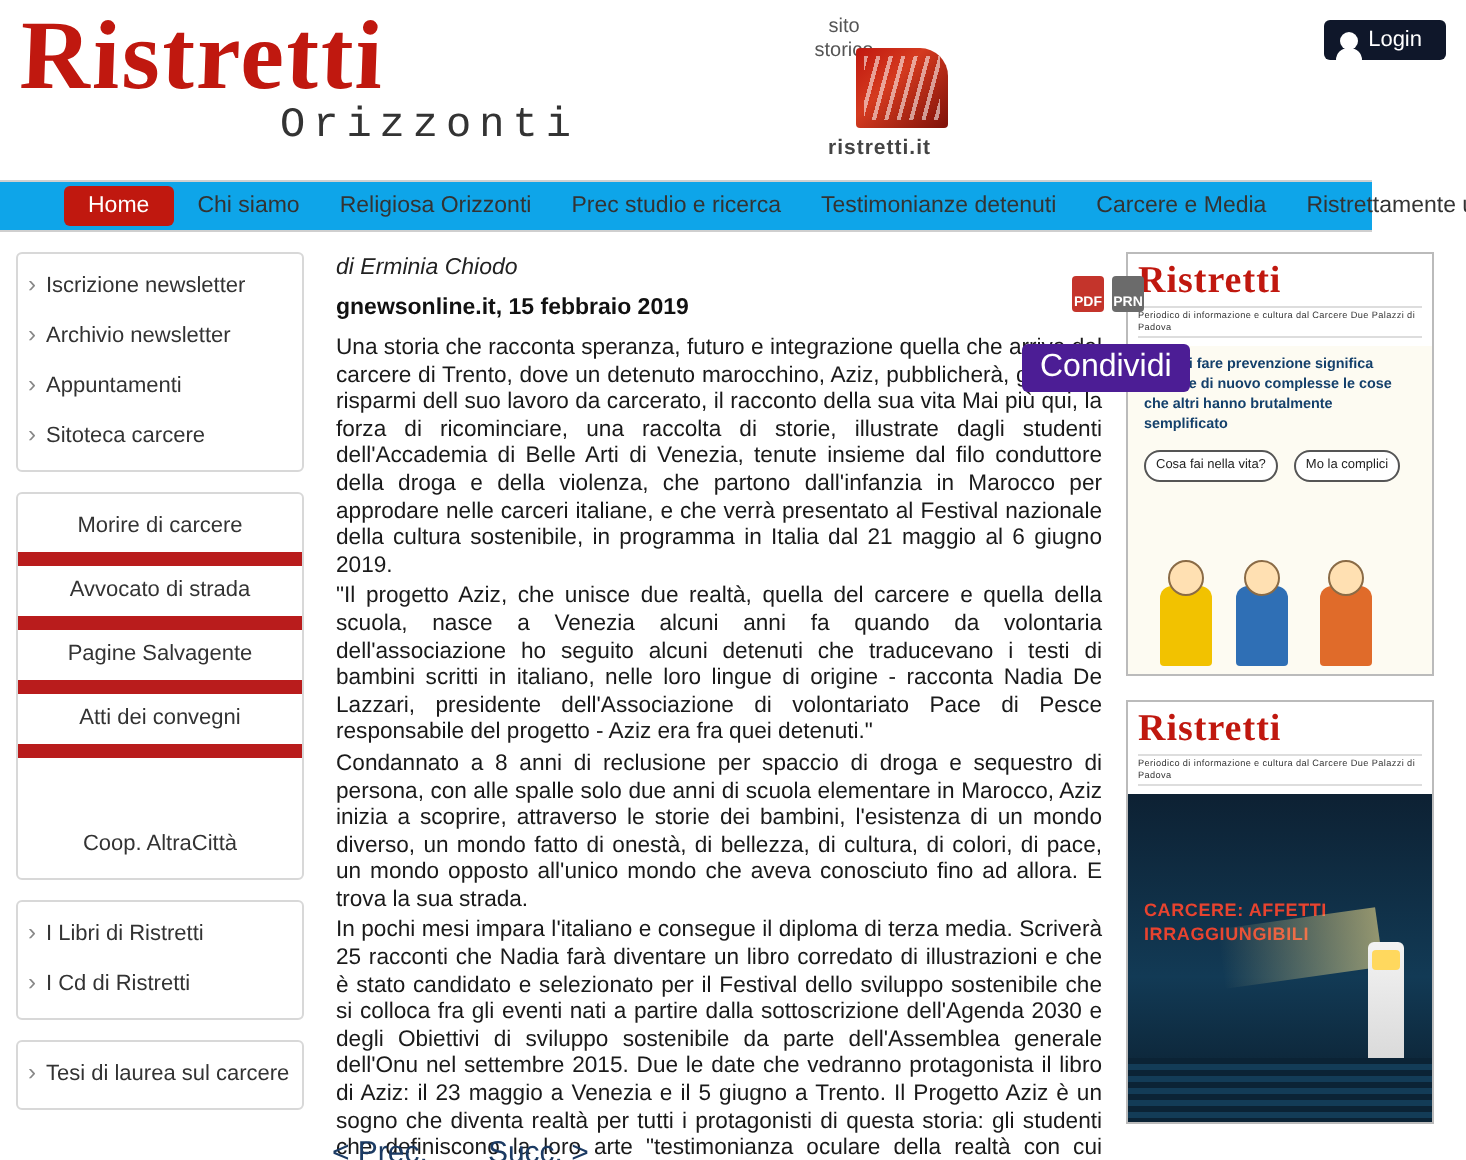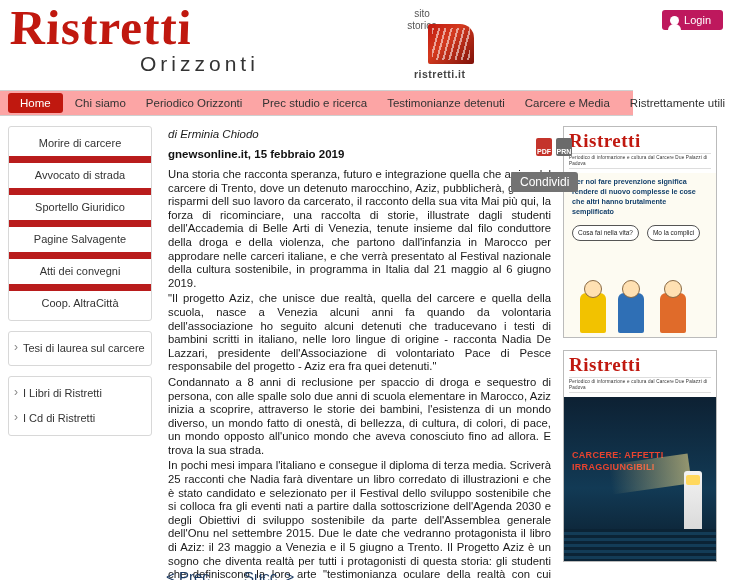--- a/index.html
+++ b/index.html
@@ -33,21 +33,21 @@
     font-size: 49px;
     font-weight: bold;
     color: #c0180f;
     letter-spacing: 1px;
     line-height: 52px;
     margin: 0;
     padding: 0;
     transform: skewX(-2deg);
   }
   .logo-sub {
-    font-family: Liberation Sans, sans-serif;
+    font-family: Liberation Mono, monospace;
     font-size: 21px;
     color: #333333;
     letter-spacing: 4px;
     margin: 0;
     padding: 0 0 0 130px;
     line-height: 20px;
   }
   .sito-storico {
     position: absolute;
     left: 396px; top: 8px;
@@ -76,21 +76,21 @@
     position: absolute;
     left: 414px; top: 68px;
     font-size: 10.5px;
     font-weight: bold;
     color: #444444;
     letter-spacing: .5px;
   }
   .login-btn {
     position: absolute;
     right: 10px; top: 10px;
-    background: #be185d;
+    background: #0f172a;
     color: #ffffff;
     font-size: 11px;
     padding: 4px 12px 4px 8px;
     border-radius: 3px;
     display: flex;
     align-items: center;
     gap: 5px;
     cursor: pointer;
   }
   .login-btn .usr {
@@ -103,28 +103,29 @@
   .login-btn .usr:after{
     content:"";
     position:absolute; left:-2px; top:8px;
     width:13px; height:6px;
     border-radius: 6px 6px 0 0;
     background:#ffffff;
   }
 
   
   .navbar {
-    width: 633px;
+    width: 686px;
     height: 26px;
-    background: #fca5a5;
+    background: #0ea5e9;
     border-top: 1px solid #d0d0d0;
     border-bottom: 1px solid #cfcfcf;
     display: flex;
     align-items: stretch;
     font-size: 11.5px;
+    padding-left: 24px;
   }
   .nav-item {
     display: flex;
     align-items: center;
     padding: 0 10px;
     color: #333333;
     cursor: pointer;
     white-space: nowrap;
   }
   .nav-item.active {
@@ -170,21 +171,21 @@
     left: 5px; top: 5px;
     color: #888888;
     font-size: 12px;
   }
   .side-link.center {
     text-align: center;
     padding-left: 6px;
     border-bottom: 7px solid #b91c1c;
   }
   .side-link.center:before { content: ""; }
-  .side-link.center:last-child { border-bottom: none; }
+  .side-link.center:last-child { border-bottom: none; margin-top: 31px; }
 
   
   .article {
     width: 405px;
     padding: 12px 12px 0 10px;
   }
   .art-title {
     font-size: 17px;
     font-weight: bold;
     color: #1b3a63;
@@ -226,23 +227,23 @@
     align-items: flex-end;
     justify-content: center;
     padding-bottom: 1px;
     font-weight: bold;
   }
   .ico-pdf { background: #c4342b; }
   .ico-print { background: #6b6b6b; }
   .share-btn {
     position: absolute;
     left: 511px; top: 172px;
-    background: #737373;
+    background: #4c1d95;
     color: #ffffff;
-    font-size: 12px;
+    font-size: 16px;
     border-radius: 3px;
     padding: 3px 9px;
     cursor: pointer;
   }
   .pager {
     position: absolute;
     left: 166px; top: 568px;
     font-size: 15px;
     color: #1b3a63;
     display: flex;
@@ -400,44 +401,49 @@
     <div class="flag-url">ristretti.it</div>
     <div class="login-btn">
       <span class="usr"></span>
       <span>Login</span>
     </div>
   </div>
 
   <div class="navbar">
     <div class="nav-item active">Home</div>
     <div class="nav-item">Chi siamo</div>
-    <div class="nav-item">Periodico Orizzonti</div>
+    <div class="nav-item">Religiosa Orizzonti</div>
     <div class="nav-item">Prec studio e ricerca</div>
     <div class="nav-item">Testimonianze detenuti</div>
     <div class="nav-item">Carcere e Media</div>
     <div class="nav-item">Ristrettamente utili</div>
   </div>
 
   <div class="content">
 
     <div class="sidebar">
       <div class="side-box">
+        <div class="side-link">Iscrizione newsletter</div>
+        <div class="side-link">Archivio newsletter</div>
+        <div class="side-link">Appuntamenti</div>
+        <div class="side-link">Sitoteca carcere</div>
+      </div>
+      <div class="side-box">
         <div class="side-link center">Morire di carcere</div>
         <div class="side-link center">Avvocato di strada</div>
-        <div class="side-link center">Sportello Giuridico</div>
         <div class="side-link center">Pagine Salvagente</div>
         <div class="side-link center">Atti dei convegni</div>
         <div class="side-link center">Coop. AltraCittà</div>
       </div>
       <div class="side-box">
-        <div class="side-link">Tesi di laurea sul carcere</div>
-      </div>
-      <div class="side-box">
         <div class="side-link">I Libri di Ristretti</div>
         <div class="side-link">I Cd di Ristretti</div>
+      </div>
+      <div class="side-box">
+        <div class="side-link">Tesi di laurea sul carcere</div>
       </div>
     </div>
 
     <div class="article">
       <div class="art-author">di Erminia Chiodo</div>
       <div class="art-source">gnewsonline.it, 15 febbraio 2019</div>
       <div class="art-body">
         <p>Una storia che racconta speranza, futuro e integrazione quella che arriva dal carcere di Trento, dove un detenuto marocchino, Aziz, pubblicherà, grazie ai risparmi dell suo lavoro da carcerato, il racconto della sua vita Mai più qui, la forza di ricominciare, una raccolta di storie, illustrate dagli studenti dell'Accademia di Belle Arti di Venezia, tenute insieme dal filo conduttore della droga e della violenza, che partono dall'infanzia in Marocco per approdare nelle carceri italiane, e che verrà presentato al Festival nazionale della cultura sostenibile, in programma in Italia dal 21 maggio al 6 giugno 2019.</p>
         <p>"Il progetto Aziz, che unisce due realtà, quella del carcere e quella della scuola, nasce a Venezia alcuni anni fa quando da volontaria dell'associazione ho seguito alcuni detenuti che traducevano i testi di bambini scritti in italiano, nelle loro lingue di origine - racconta Nadia De Lazzari, presidente dell'Associazione di volontariato Pace di Pesce responsabile del progetto - Aziz era fra quei detenuti."</p>
         <p>Condannato a 8 anni di reclusione per spaccio di droga e sequestro di persona, con alle spalle solo due anni di scuola elementare in Marocco, Aziz inizia a scoprire, attraverso le storie dei bambini, l'esistenza di un mondo diverso, un mondo fatto di onestà, di bellezza, di cultura, di colori, di pace, un mondo opposto all'unico mondo che aveva conosciuto fino ad allora. E trova la sua strada.</p>

